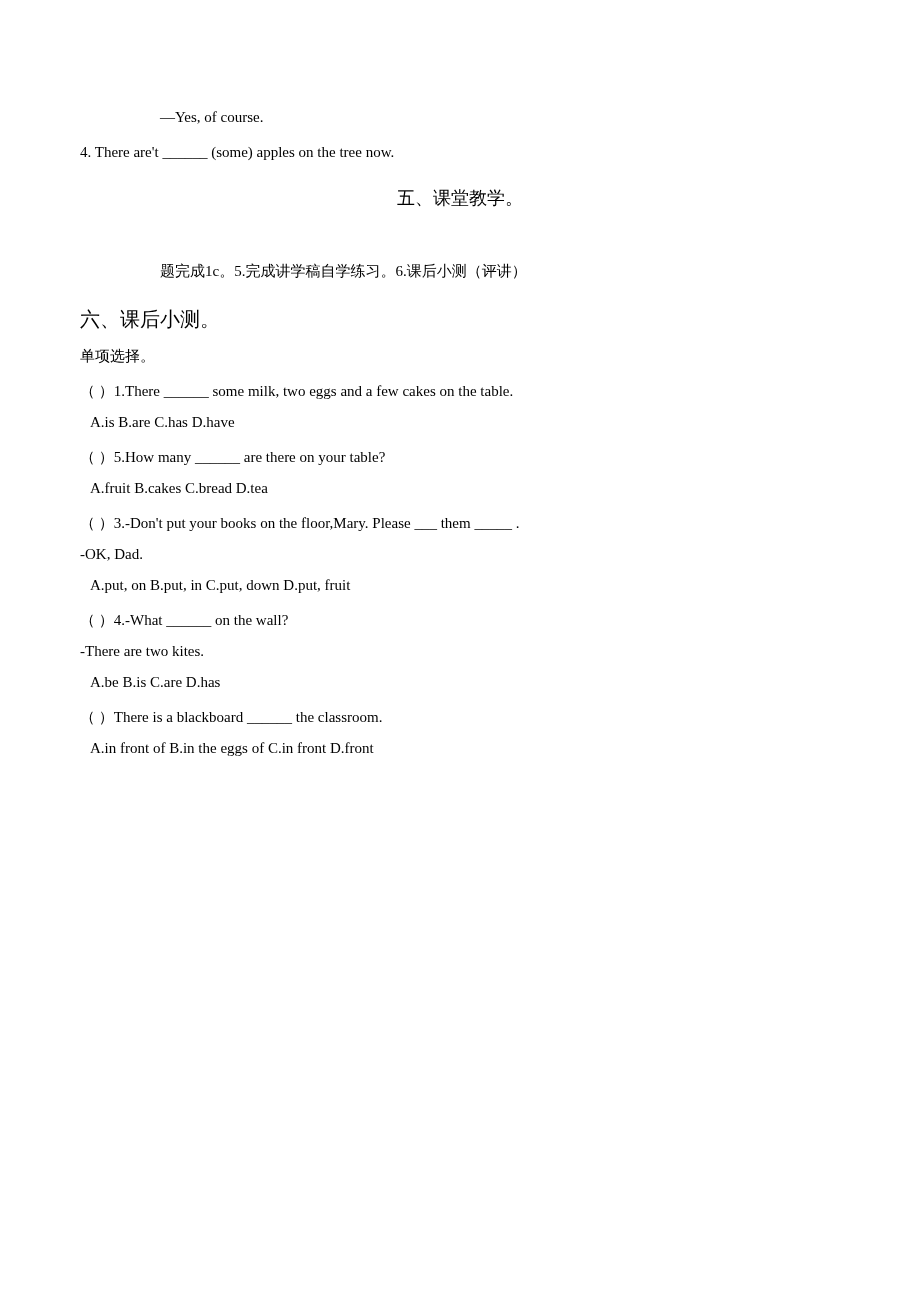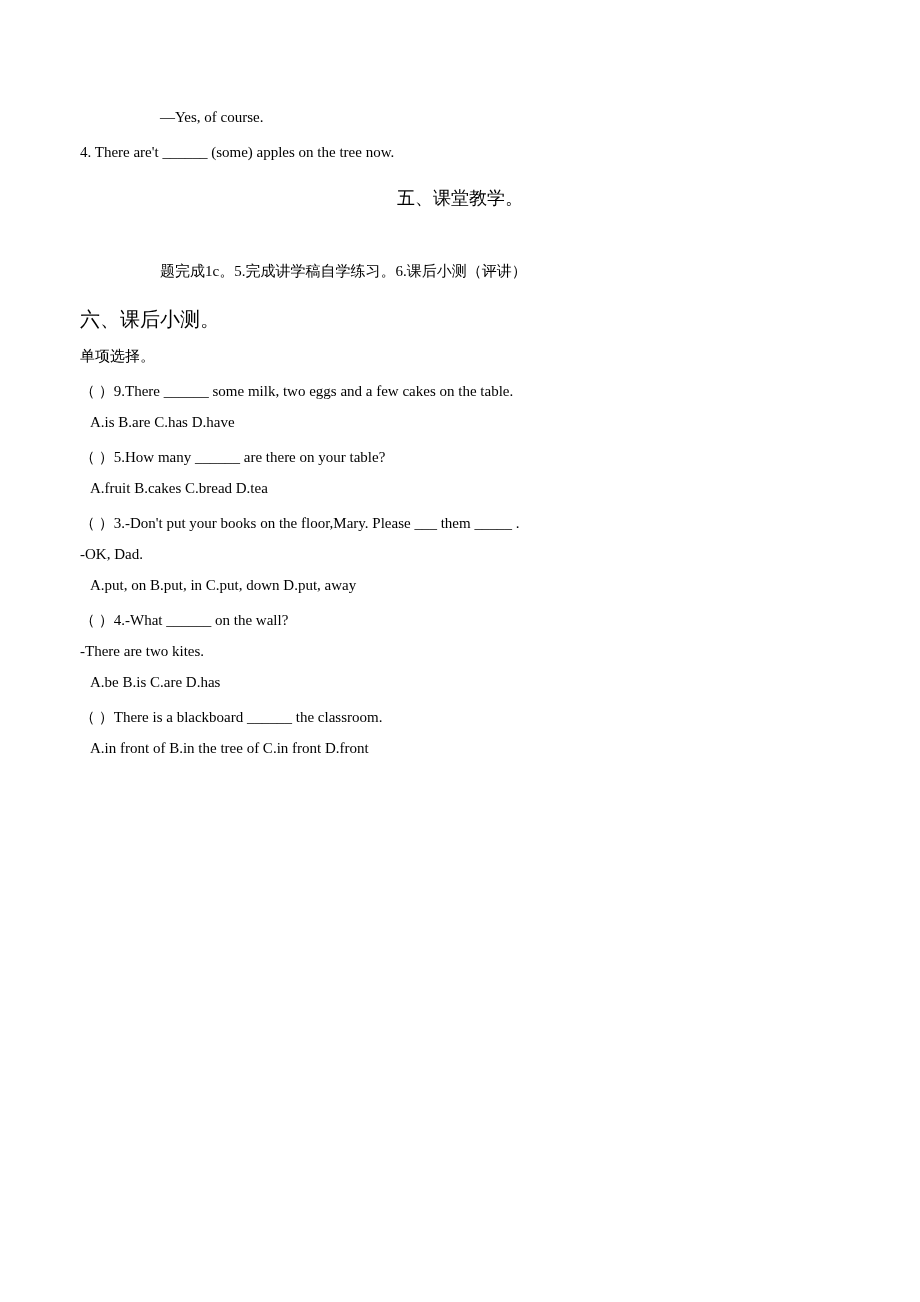--- a/index.html
+++ b/index.html
@@ -93,55 +93,55 @@
 
   <div class="big-section">
     <div class="section-heading-left line">
       <span>六、课后小测。</span>
     </div>
     <div class="line">
       <span>单项选择。</span>
     </div>
 
     <div class="choice-line line">
-      <span>（ ）9.There ______ some milk, two eggs and a few cakes on the table.</span>
+      <span>（ ）1.There ______ some milk, two eggs and a few cakes on the table.</span>
     </div>
     <div class="choice-options line">
       <span>A.is    B.are    C.has    D.have</span>
     </div>
 
     <div class="choice-line line">
       <span>（ ）5.How many ______ are there on your table?</span>
     </div>
     <div class="choice-options line">
       <span>A.fruit    B.cakes    C.bread    D.tea</span>
     </div>
 
     <div class="choice-line line">
       <span>（ ）3.-Don't put your books on the floor,Mary. Please ___ them _____ .</span>
     </div>
     <div class="answer-line line">
       <span> -OK, Dad.</span>
     </div>
     <div class="choice-options line">
-      <span>A.put, on      B.put, in    C.put, down    D.put, away</span>
+      <span>A.put, on      B.put, in    C.put, down    D.put, fruit</span>
     </div>
 
     <div class="choice-line line">
       <span>（ ）4.-What ______ on the wall?</span>
     </div>
     <div class="answer-line line">
       <span>-There are two kites.</span>
     </div>
     <div class="choice-options line">
       <span>A.be    B.is    C.are    D.has</span>
     </div>
 
     <div class="choice-line line">
       <span>（ ）There is a blackboard ______ the classroom.</span>
     </div>
     <div class="choice-options line">
-      <span>A.in front of    B.in the tree of    C.in front    D.front</span>
+      <span>A.in front of    B.in the eggs of    C.in front    D.front</span>
     </div>
 
   </div>
 
 </div>
 
 </body></html>

